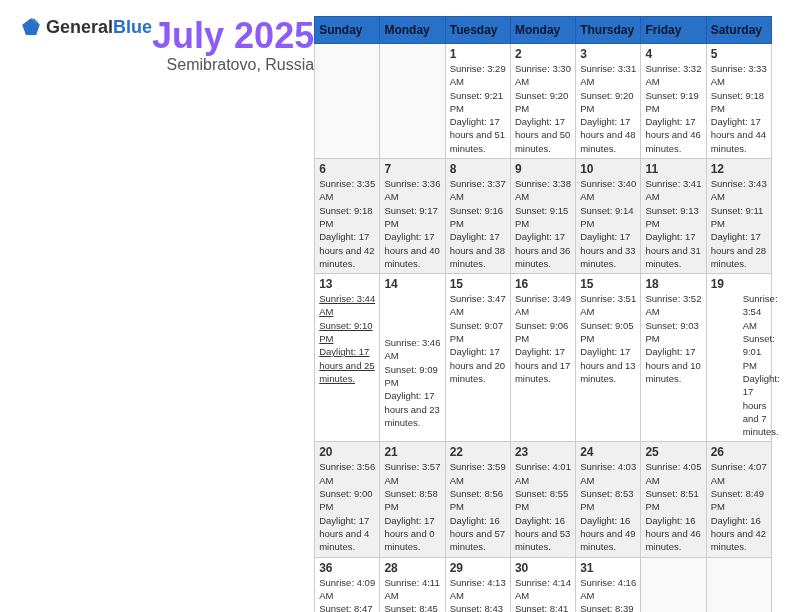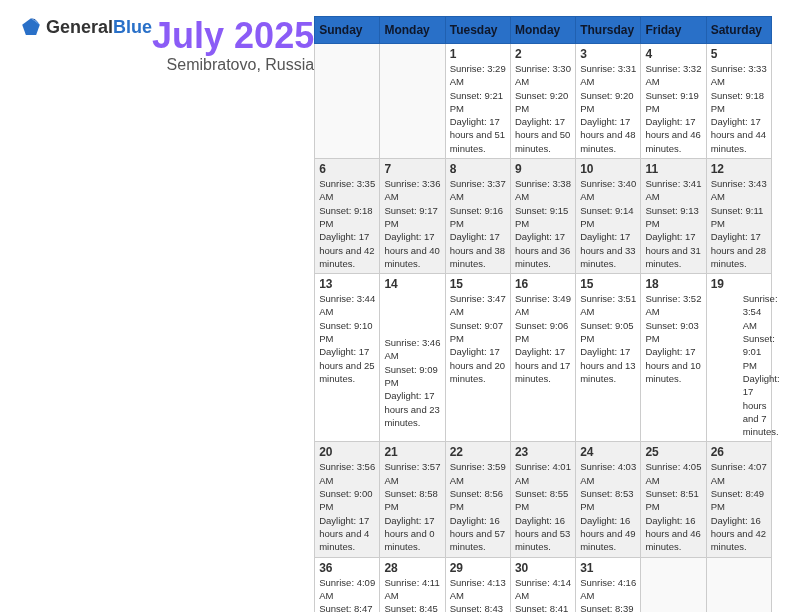--- a/index.html
+++ b/index.html
@@ -197,21 +197,21 @@
           <td>
             <span class="day-number">12</span>
             <div class="day-info" style="white-space: pre-line;">Sunrise: 3:43 AM
 Sunset: 9:11 PM
 Daylight: 17 hours and 28 minutes.</div>
           </td>
         </tr>
         <tr>
           <td>
             <span class="day-number">13</span>
-            <div class="day-info" style="white-space: pre-line;">Sunrise: 3:44 AM
+            <div class="day-info" style="white-space: pre-line; text-decoration: underline;">Sunrise: 3:44 AM
 Sunset: 9:10 PM
 Daylight: 17 hours and 25 minutes.</div>
           </td>
           <td>
             <span class="day-number">14</span>
             <div class="day-info" style="white-space: pre-line; margin-top: 45px;">Sunrise: 3:46 AM
 Sunset: 9:09 PM
 Daylight: 17 hours and 23 minutes.</div>
           </td>
           <td>

